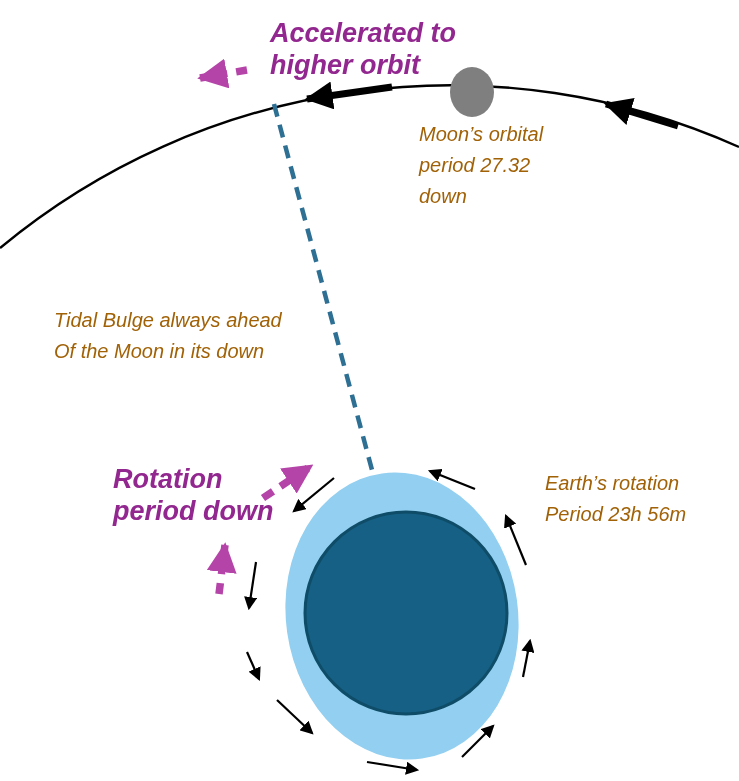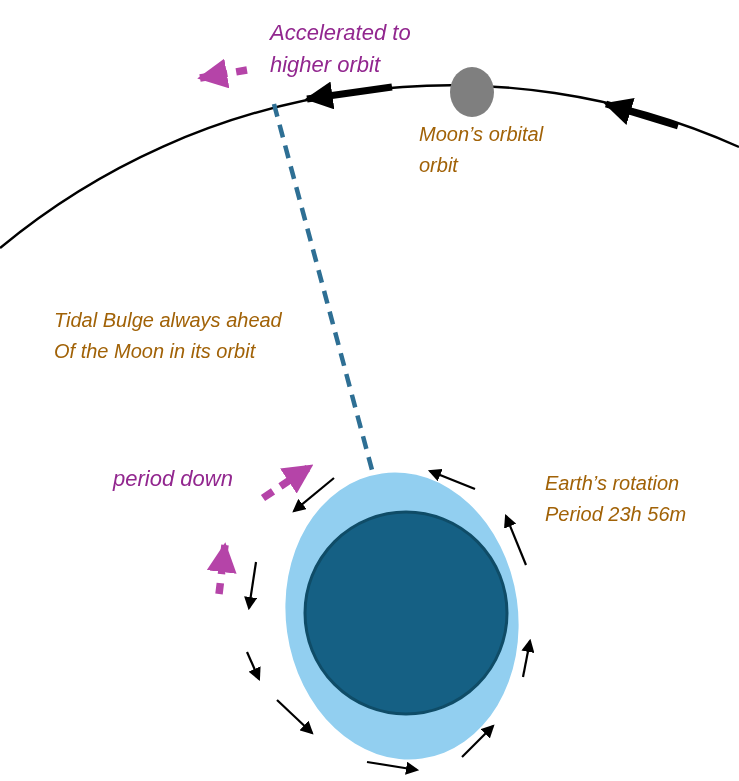--- a/index.html
+++ b/index.html
@@ -15,22 +15,22 @@
     position:absolute;
     font-style:italic;
     color:#a16207;
     font-size:20px;
     line-height:31px;
     white-space:nowrap;
   }
   .label div{white-space:nowrap;}
   .magenta{
     color:#92278F;
-    font-weight:normal;
-    font-size:22px;
+    font-weight:bold;
+    font-size:27px;
     line-height:32px;
   }
 </style>
 </head>
 <body>
 
 <div id="stage">
 
   <svg id="drawing" width="739" height="781" viewBox="0 0 739 781">
     <defs>
@@ -78,29 +78,31 @@
     </g>
   </svg>
 
   <div class="label magenta" style="left:270px;top:17px;">
     <div>Accelerated to</div>
     <div>higher orbit</div>
   </div>
 
   <div class="label" style="left:419px;top:119px;">
     <div>Moon’s orbital</div>
-    <div>orbit</div>
+    <div>period 27.32</div>
+    <div>down</div>
   </div>
 
   <div class="label" style="left:54px;top:305px;">
     <div>Tidal Bulge always ahead</div>
-    <div>Of the Moon in its orbit</div>
+    <div>Of the Moon in its down</div>
   </div>
 
   <div class="label magenta" style="left:113px;top:463px;">
+    <div>Rotation</div>
     <div>period down</div>
   </div>
 
   <div class="label" style="left:545px;top:468px;font-style:italic;">
     <div>Earth’s rotation</div>
     <div>Period 23h 56m</div>
   </div>
 
 </div>
 

